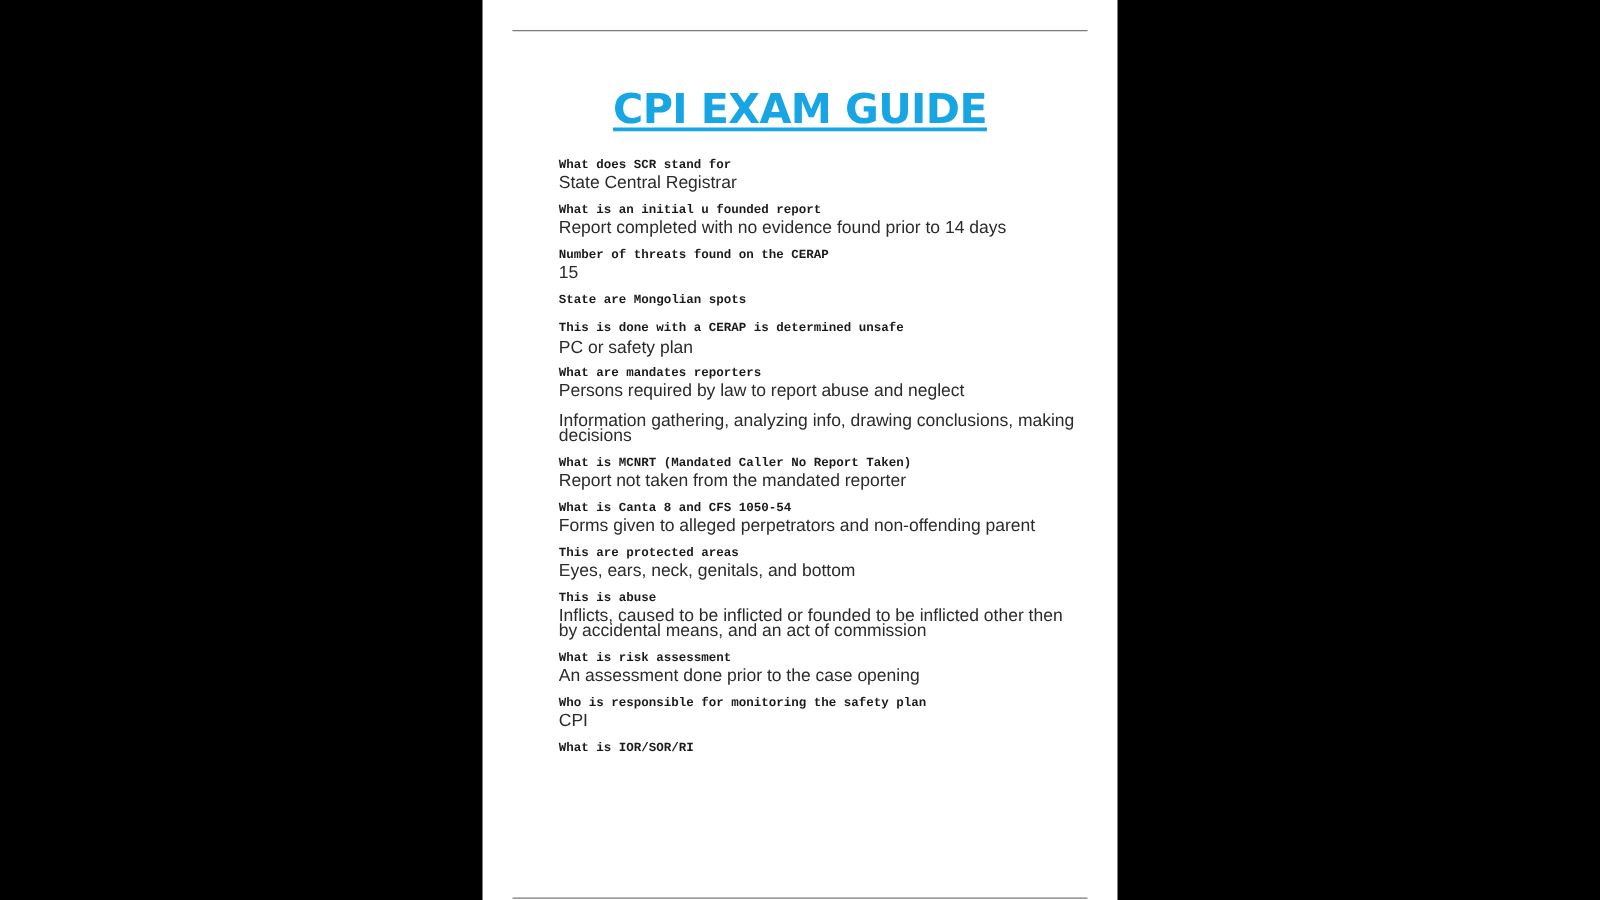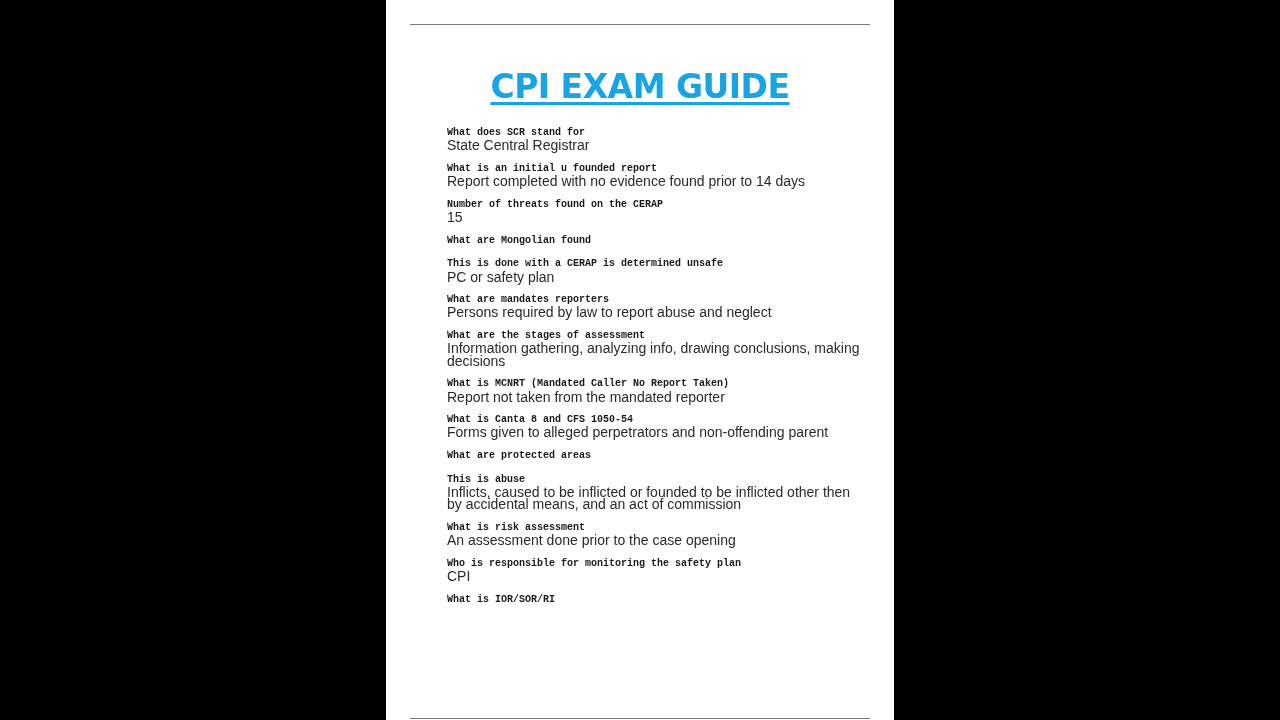--- a/index.html
+++ b/index.html
@@ -42,44 +42,44 @@
     </div>
     <div class="qa">
       <div class="q">What is an initial u founded report</div>
       <div class="a">Report completed with no evidence found prior to 14 days</div>
     </div>
     <div class="qa">
       <div class="q">Number of threats found on the CERAP</div>
       <div class="a">15</div>
     </div>
     <div class="qa">
-      <div class="q">What are Mongolian found</div>
+      <div class="q">State are Mongolian spots</div>
     </div>
     <div class="qa">
       <div class="q">This is done with a CERAP is determined unsafe</div>
       <div class="a">PC or safety plan</div>
     </div>
     <div class="qa">
       <div class="q">What are mandates reporters</div>
       <div class="a">Persons required by law to report abuse and neglect</div>
     </div>
     <div class="qa">
-      <div class="q">What are the stages of assessment</div>
       <div class="a">Information gathering, analyzing info, drawing conclusions, making decisions</div>
     </div>
     <div class="qa">
       <div class="q">What is MCNRT (Mandated Caller No Report Taken)</div>
       <div class="a">Report not taken from the mandated reporter</div>
     </div>
     <div class="qa">
       <div class="q">What is Canta 8 and CFS 1050-54</div>
       <div class="a">Forms given to alleged perpetrators and non-offending parent</div>
     </div>
     <div class="qa">
-      <div class="q">What are protected areas</div>
+      <div class="q">This are protected areas</div>
+      <div class="a">Eyes, ears, neck, genitals, and bottom</div>
     </div>
     <div class="qa">
       <div class="q">This is abuse</div>
       <div class="a">Inflicts, caused to be inflicted or founded to be inflicted other then by accidental means, and an act of commission</div>
     </div>
     <div class="qa">
       <div class="q">What is risk assessment</div>
       <div class="a">An assessment done prior to the case opening</div>
     </div>
     <div class="qa">

